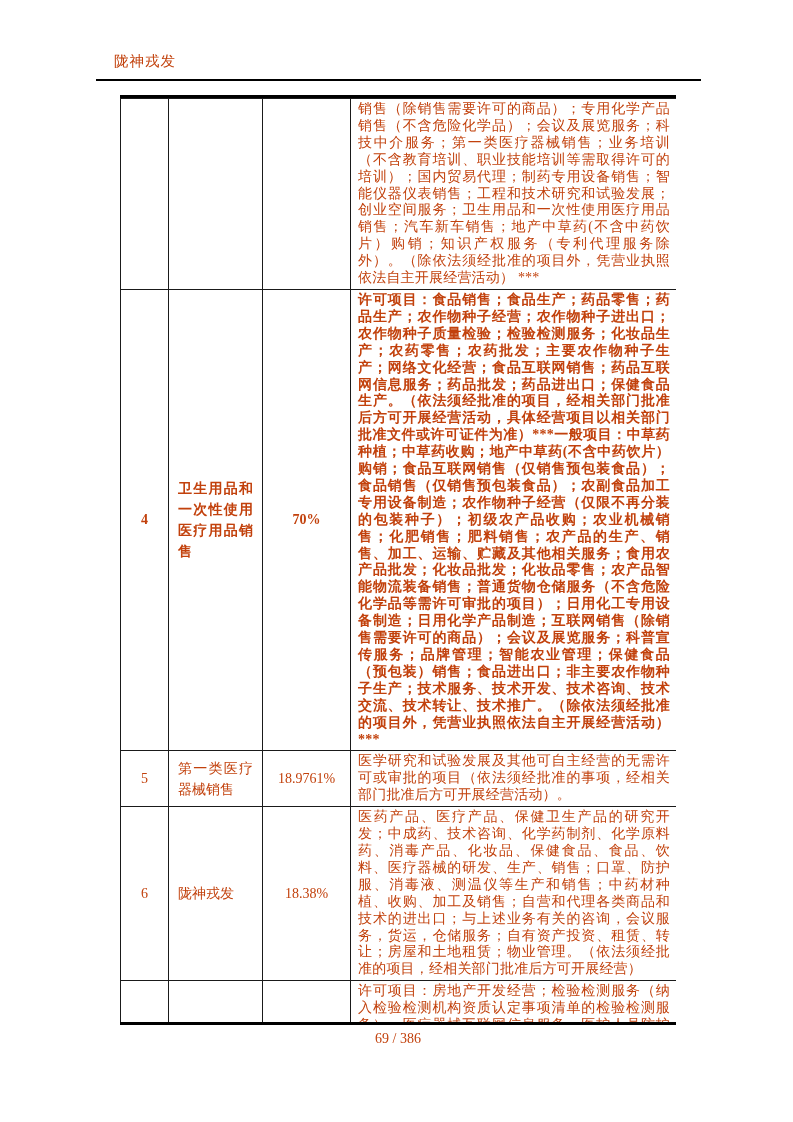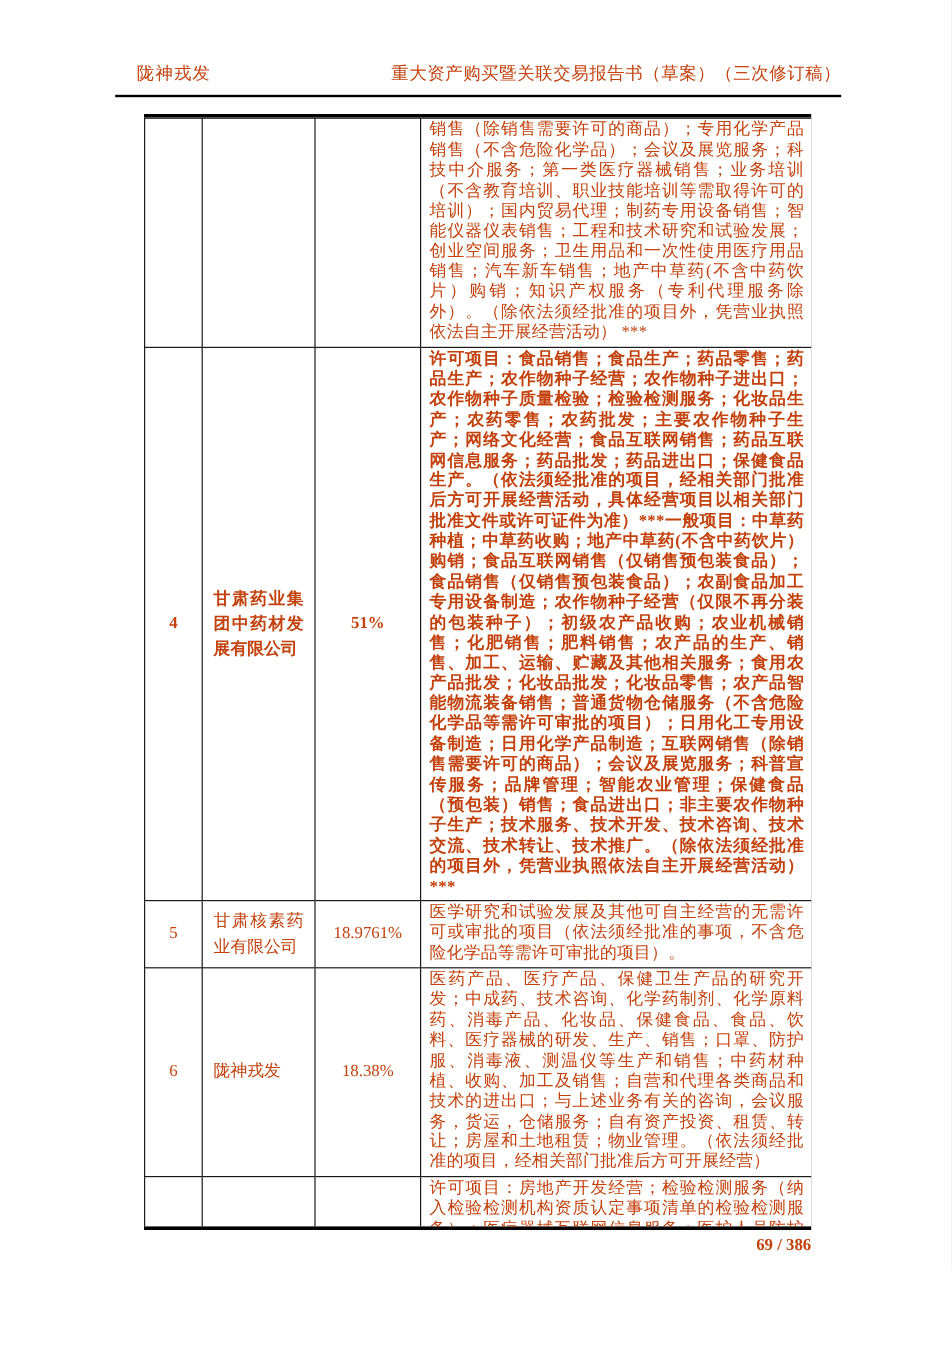--- a/index.html
+++ b/index.html
@@ -60,55 +60,54 @@
     line-height: 16.9px;
     vertical-align: top;
     letter-spacing: 0.2px;
   }
   .clip { max-height: 117px; overflow: hidden; }
   .footer {
     position: absolute;
     top: 1031px;
     left: 120px;
     width: 556px;
-    text-align: right;
-    font-weight: bold;
+    text-align: center;
+    font-weight: normal;
     font-size: 14px;
   }
 </style>
 </head>
 <body>
 
 <div class="page">
 
   <div class="header">
     <span class="left">陇神戎发</span>
-    <span class="right">重大资产购买暨关联交易报告书（草案）（三次修订稿）</span>
   </div>
 
   <div class="table-wrap">
     <table>
       <tbody>
         <tr class="rA">
           <td class="col-num"></td>
           <td class="col-name"></td>
           <td class="col-pct"></td>
           <td class="col-scope">销售（除销售需要许可的商品）；专用化学产品销售（不含危险化学品）；会议及展览服务；科技中介服务；第一类医疗器械销售；业务培训（不含教育培训、职业技能培训等需取得许可的培训）；国内贸易代理；制药专用设备销售；智能仪器仪表销售；工程和技术研究和试验发展；创业空间服务；卫生用品和一次性使用医疗用品销售；汽车新车销售；地产中草药(不含中药饮片）购销；知识产权服务（专利代理服务除外）。（除依法须经批准的项目外，凭营业执照依法自主开展经营活动） ***</td>
         </tr>
         <tr class="r4">
           <td class="col-num">4</td>
-          <td class="col-name">甘肃药业集团中药材发展有限公司</td>
-          <td class="col-pct">51%</td>
+          <td class="col-name">卫生用品和一次性使用医疗用品销售</td>
+          <td class="col-pct">70%</td>
           <td class="col-scope">许可项目：食品销售；食品生产；药品零售；药品生产；农作物种子经营；农作物种子进出口；农作物种子质量检验；检验检测服务；化妆品生产；农药零售；农药批发；主要农作物种子生产；网络文化经营；食品互联网销售；药品互联网信息服务；药品批发；药品进出口；保健食品生产。（依法须经批准的项目，经相关部门批准后方可开展经营活动，具体经营项目以相关部门批准文件或许可证件为准）***一般项目：中草药种植；中草药收购；地产中草药(不含中药饮片）购销；食品互联网销售（仅销售预包装食品）；食品销售（仅销售预包装食品）；农副食品加工专用设备制造；农作物种子经营（仅限不再分装的包装种子）；初级农产品收购；农业机械销售；化肥销售；肥料销售；农产品的生产、销售、加工、运输、贮藏及其他相关服务；食用农产品批发；化妆品批发；化妆品零售；农产品智能物流装备销售；普通货物仓储服务（不含危险化学品等需许可审批的项目）；日用化工专用设备制造；日用化学产品制造；互联网销售（除销售需要许可的商品）；会议及展览服务；科普宣传服务；品牌管理；智能农业管理；保健食品（预包装）销售；食品进出口；非主要农作物种子生产；技术服务、技术开发、技术咨询、技术交流、技术转让、技术推广。（除依法须经批准的项目外，凭营业执照依法自主开展经营活动） ***</td>
         </tr>
         <tr class="r5">
           <td class="col-num">5</td>
-          <td class="col-name">甘肃核素药业有限公司</td>
+          <td class="col-name">第一类医疗器械销售</td>
           <td class="col-pct">18.9761%</td>
-          <td class="col-scope">医学研究和试验发展及其他可自主经营的无需许可或审批的项目（依法须经批准的事项，不含危险化学品等需许可审批的项目）。</td>
+          <td class="col-scope">医学研究和试验发展及其他可自主经营的无需许可或审批的项目（依法须经批准的事项，经相关部门批准后方可开展经营活动）。</td>
         </tr>
         <tr class="r6">
           <td class="col-num">6</td>
           <td class="col-name">陇神戎发</td>
           <td class="col-pct">18.38%</td>
           <td class="col-scope">医药产品、医疗产品、保健卫生产品的研究开发；中成药、技术咨询、化学药制剂、化学原料药、消毒产品、化妆品、保健食品、食品、饮料、医疗器械的研发、生产、销售；口罩、防护服、消毒液、测温仪等生产和销售；中药材种植、收购、加工及销售；自营和代理各类商品和技术的进出口；与上述业务有关的咨询，会议服务，货运，仓储服务；自有资产投资、租赁、转让；房屋和土地租赁；物业管理。（依法须经批准的项目，经相关部门批准后方可开展经营）</td>
         </tr>
         <tr class="r7">
           <td class="col-num">7</td>
           <td class="col-name">普安制药</td>

